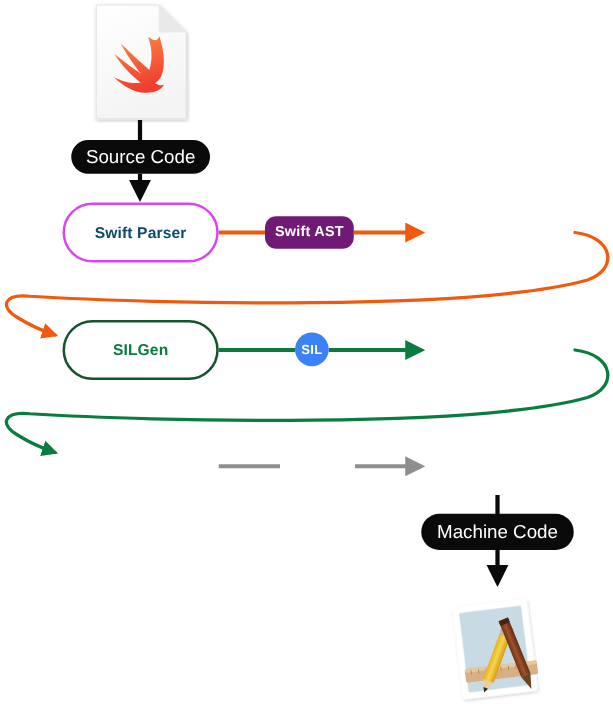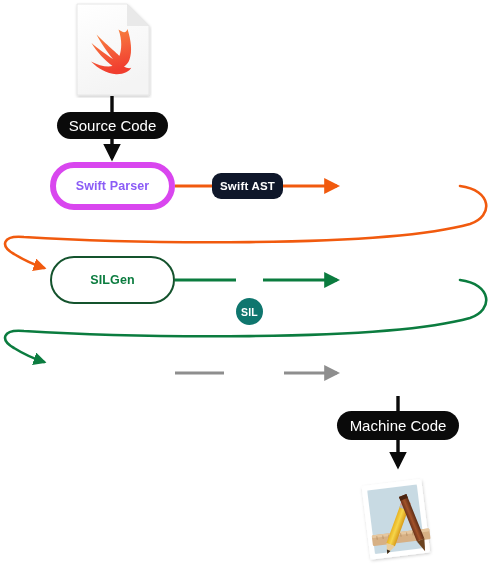--- a/index.html
+++ b/index.html
@@ -34,39 +34,39 @@
     border-radius: 24px;
     background: #ffffff;
     display: flex;
     align-items: center;
     justify-content: center;
     font-weight: bold;
     font-size: 12.5px;
     letter-spacing: 0.1px;
     z-index: 5;
   }
-  .node.orange { border: 6px solid #d946ef; color: #8b5cf6; }
+  .node.orange { border: 2px solid #d946ef; color: #0c4a6e; }
   .node.green  { border: 2px solid #14532d; color: #0B7C3F; }
   .node.gray   { border: 2px solid #8E8E8E; color: #4C4C4C; font-weight: bold; }
 
   .badge {
     position: absolute;
     box-sizing: border-box;
     display: flex;
     align-items: center;
     justify-content: center;
     color: #ffffff;
     font-weight: bold;
     font-size: 11.5px;
     letter-spacing: 0.2px;
     z-index: 7;
     white-space: nowrap;
   }
-  .badge.orange { background: #0f172a; border-radius: 9px; }
-  .badge.green  { background: #0f766e; border-radius: 50%; margin-top: 32px; }
+  .badge.orange { background: #701a75; border-radius: 9px; }
+  .badge.green  { background: #3b82f6; border-radius: 50%; }
   .badge.gray   { background: #8A8A8A; border-radius: 8px; }
 
   .pill-black {
     position: absolute;
     background: #0a0a0a;
     color: #ffffff;
     border-radius: 16px;
     display: flex;
     align-items: center;
     justify-content: center;

